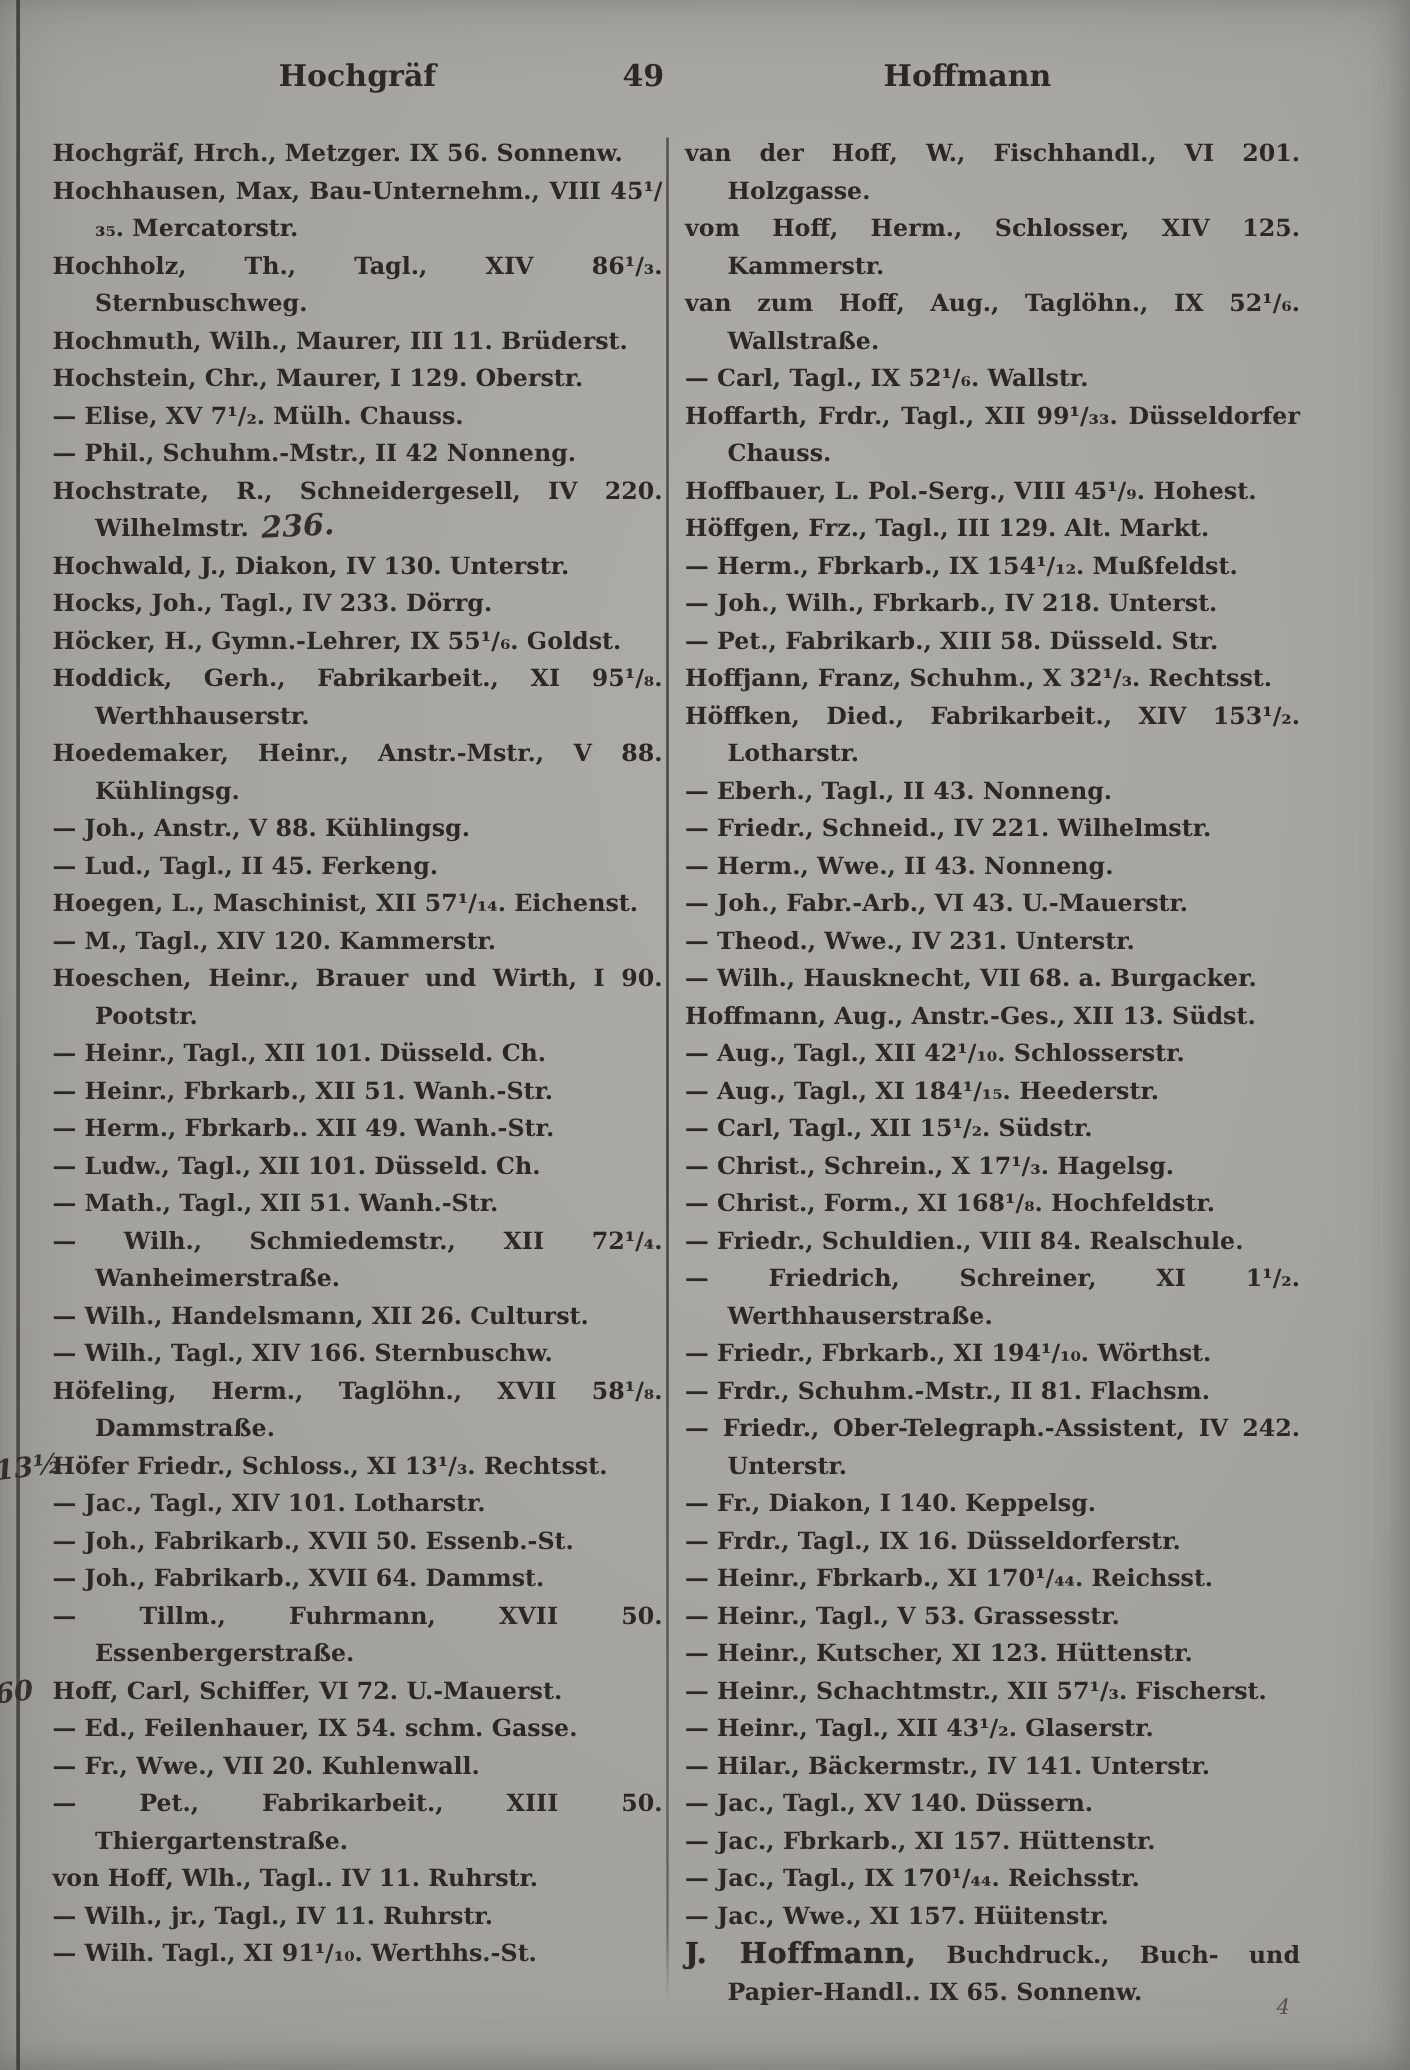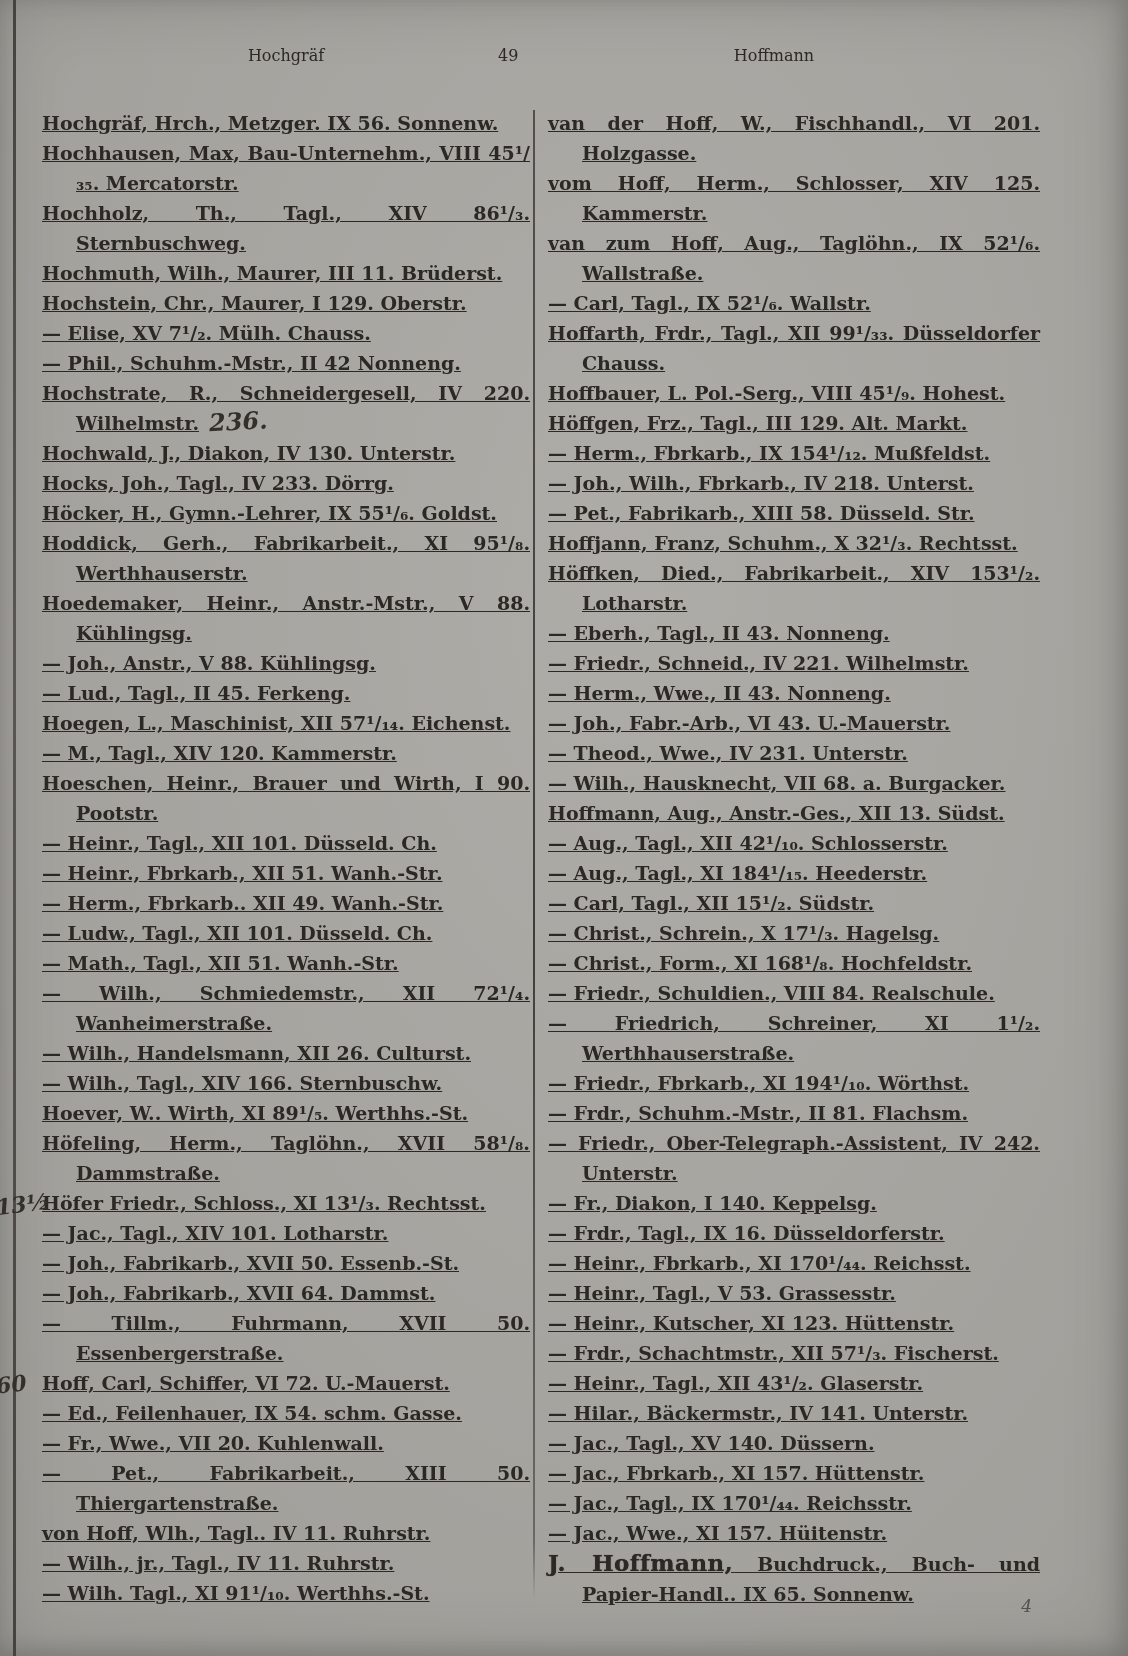--- a/index.html
+++ b/index.html
@@ -15,26 +15,26 @@
     color:#2b2825;
   }
   .binding{
     position:absolute;left:0;top:0;bottom:0;width:30px;
     background:linear-gradient(90deg,#55524e 0px,#8f8d88 7px,#6b6965 11px,#504e4a 14px,#949items290 18px,#a09f9a 23px,rgba(168,167,162,0) 30px);
   }
   .binding:before{
     content:"";position:absolute;left:13px;top:0;bottom:0;width:3px;
     background:linear-gradient(180deg,#45433f,#5a5753 40%,#45433f);
   }
-  .header{position:absolute;top:46px;left:0;right:0;height:34px;font-weight:normal;font-size:16px;}
+  .header{position:absolute;top:46px;left:0;right:0;height:34px;font-weight:bold;font-size:24px;}
   .hdr-left{position:absolute;left:42px;width:488px;text-align:center;}
   .hdr-num{position:absolute;left:498px;width:84px;text-align:left;}
   .hdr-right{position:absolute;left:564px;width:420px;text-align:center;}
   .columns{position:absolute;top:108px;left:42px;width:1000px;bottom:56px;display:flex;}
-  .col{font-size:19px;font-weight:bold;line-height:30px;text-align:justify;text-decoration:underline;}
+  .col{font-size:19px;font-weight:bold;line-height:30px;text-align:justify;}
   .col-left{width:488px;}
   .col-right{width:492px;}
   .divider{width:2px;background:linear-gradient(180deg,#54514d,#3f3d39 55%,#6b6965 96%,rgba(0,0,0,0));margin:2px 13px 0 3px;}
   .entry{margin:0;padding-left:34px;text-indent:-34px;position:relative;}
   .lead{font-size:23px;letter-spacing:0.4px;text-shadow:0 0 0.9px #2b2825;}
   .hand{font-family:"DejaVu Serif", serif;font-style:italic;color:#332f2b;}
   .inline-note{display:inline-block;font-size:24px;line-height:20px;padding-left:10px;transform:rotate(-3deg);text-indent:0;}
   .margin-note{position:absolute;left:-46px;top:1px;font-size:22px;transform:rotate(-7deg);text-indent:0;white-space:nowrap;}
   .footer-sig{position:absolute;right:96px;bottom:40px;font-size:17px;color:#55524d;}
 </style>
@@ -71,21 +71,20 @@
         <div class="entry">— M., Tagl., XIV 120. Kammerstr.</div>
         <div class="entry">Hoeschen, Heinr., Brauer und Wirth, I 90. Pootstr.</div>
         <div class="entry">— Heinr., Tagl., XII 101. Düsseld. Ch.</div>
         <div class="entry">— Heinr., Fbrkarb., XII 51. Wanh.-Str.</div>
         <div class="entry">— Herm., Fbrkarb.. XII 49. Wanh.-Str.</div>
         <div class="entry">— Ludw., Tagl., XII 101. Düsseld. Ch.</div>
         <div class="entry">— Math., Tagl., XII 51. Wanh.-Str.</div>
         <div class="entry">— Wilh., Schmiedemstr., XII 72¹/₄. Wanheimerstraße.</div>
         <div class="entry">— Wilh., Handelsmann, XII 26. Culturst.</div>
         <div class="entry">— Wilh., Tagl., XIV 166. Sternbuschw.</div>
-        <div class="entry">Hoever, W.. Wirth, XI 89¹/₅. Werthhs.-St.</div>
         <div class="entry">Höfeling, Herm., Taglöhn., XVII 58¹/₈. Dammstraße.</div>
         <div class="entry">Höfer Friedr., Schloss., XI 13¹/₃. Rechtsst.<span class="hand margin-note">13½</span></div>
         <div class="entry">— Jac., Tagl., XIV 101. Lotharstr.</div>
         <div class="entry">— Joh., Fabrikarb., XVII 50. Essenb.-St.</div>
         <div class="entry">— Joh., Fabrikarb., XVII 64. Dammst.</div>
         <div class="entry">— Tillm., Fuhrmann, XVII 50. Essenbergerstraße.</div>
         <div class="entry">Hoff, Carl, Schiffer, VI 72. U.-Mauerst.<span class="hand margin-note">60</span></div>
         <div class="entry">— Ed., Feilenhauer, IX 54. schm. Gasse.</div>
         <div class="entry">— Fr., Wwe., VII 20. Kuhlenwall.</div>
         <div class="entry">— Pet., Fabrikarbeit., XIII 50. Thiergartenstraße.</div>
@@ -122,21 +121,21 @@
         <div class="entry">— Friedr., Schuldien., VIII 84. Realschule.</div>
         <div class="entry">— Friedrich, Schreiner, XI 1¹/₂. Werthhauserstraße.</div>
         <div class="entry">— Friedr., Fbrkarb., XI 194¹/₁₀. Wörthst.</div>
         <div class="entry">— Frdr., Schuhm.-Mstr., II 81. Flachsm.</div>
         <div class="entry">— Friedr., Ober-Telegraph.-Assistent, IV 242. Unterstr.</div>
         <div class="entry">— Fr., Diakon, I 140. Keppelsg.</div>
         <div class="entry">— Frdr., Tagl., IX 16. Düsseldorferstr.</div>
         <div class="entry">— Heinr., Fbrkarb., XI 170¹/₄₄. Reichsst.</div>
         <div class="entry">— Heinr., Tagl., V 53. Grassesstr.</div>
         <div class="entry">— Heinr., Kutscher, XI 123. Hüttenstr.</div>
-        <div class="entry">— Frdr., Schachtmstr., XII 57¹/₃. Fischerst.</div>
+        <div class="entry">— Heinr., Schachtmstr., XII 57¹/₃. Fischerst.</div>
         <div class="entry">— Heinr., Tagl., XII 43¹/₂. Glaserstr.</div>
         <div class="entry">— Hilar., Bäckermstr., IV 141. Unterstr.</div>
         <div class="entry">— Jac., Tagl., XV 140. Düssern.</div>
         <div class="entry">— Jac., Fbrkarb., XI 157. Hüttenstr.</div>
         <div class="entry">— Jac., Tagl., IX 170¹/₄₄. Reichsstr.</div>
         <div class="entry">— Jac., Wwe., XI 157. Hüitenstr.</div>
         <div class="entry"><span class="lead">J. Hoffmann,</span> Buchdruck., Buch- und Papier-Handl.. IX 65. Sonnenw.</div>
       </div>
   </div>
 

